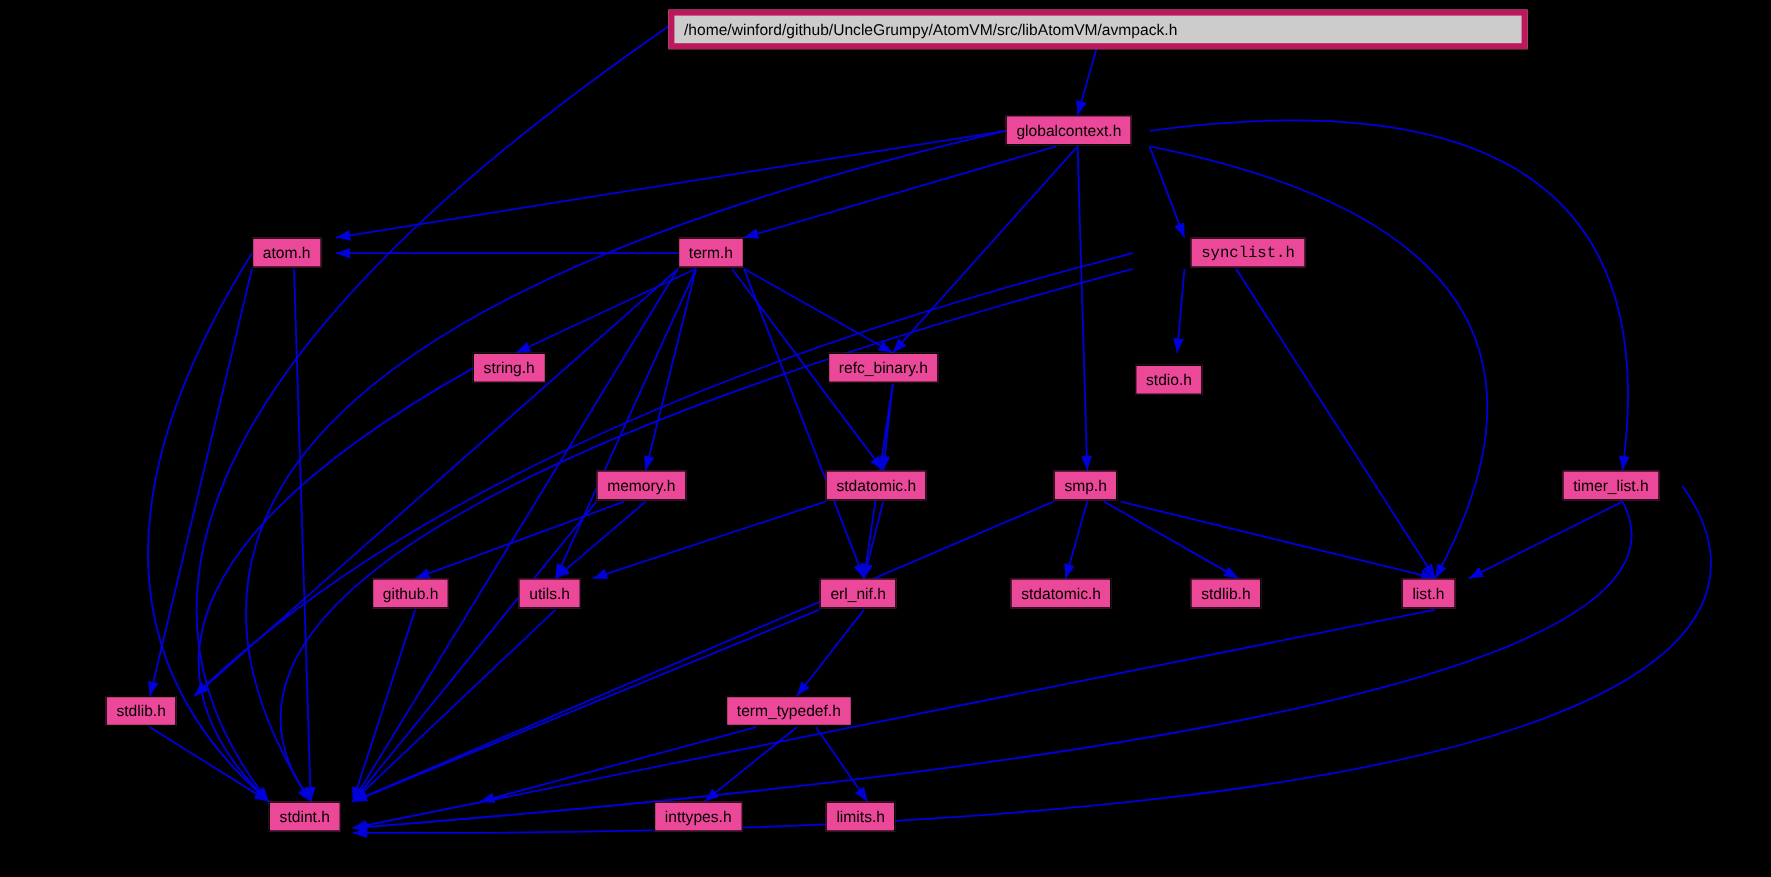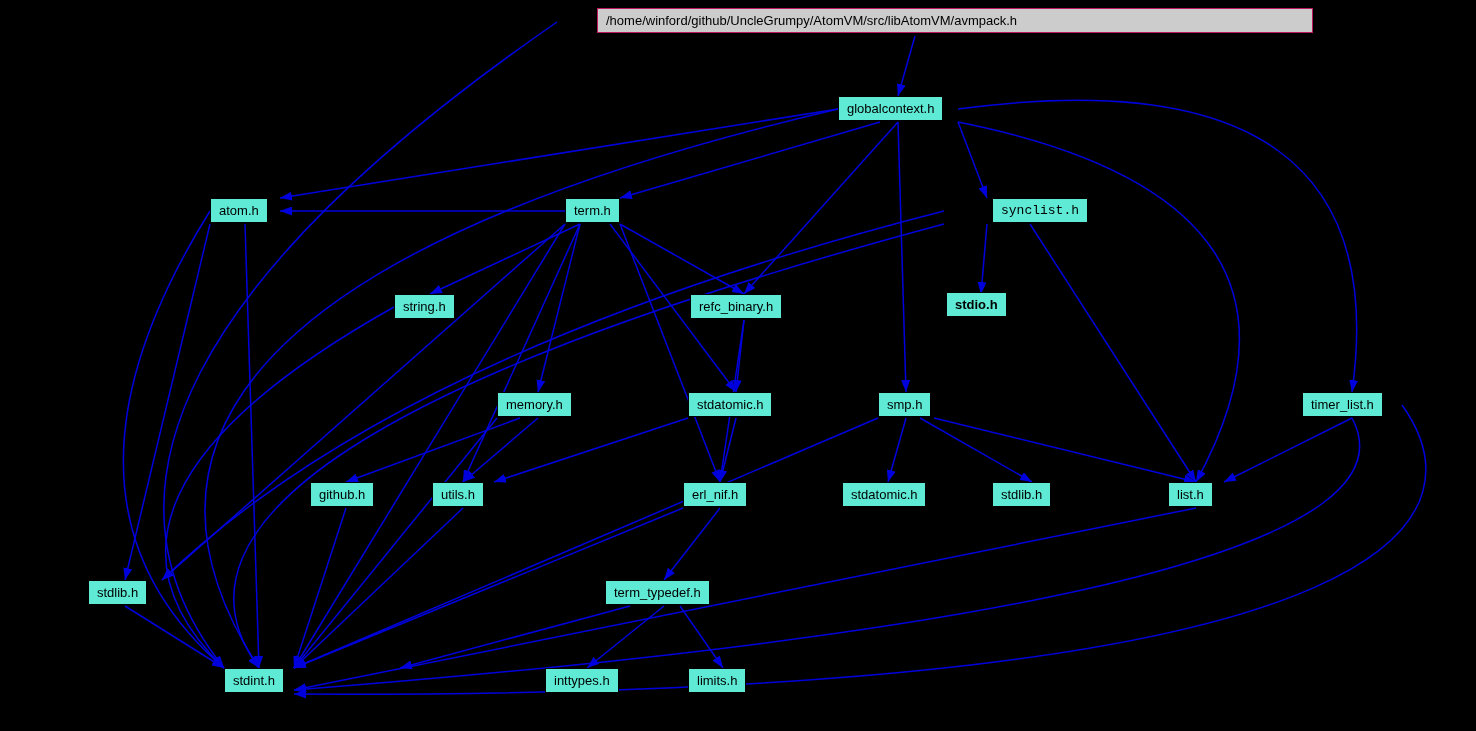--- a/index.html
+++ b/index.html
@@ -19,32 +19,31 @@
     }
     svg.arrows {
       position: absolute;
       top: 0; left: 0;
       width: 1476px;
       height: 731px;
       pointer-events: none;
     }
     .node {
       position: absolute;
-      background: #5eead4;
+      background: #ec4899;
       border: 1px solid #000;
       padding: 4px 8px;
       font-size: 13px;
       color: #000;
       white-space: nowrap;
       cursor: default;
     }
     .node.root {
       background: #ccc;
-      border: 1px solid #be185d;
-      margin-left: 40px;
+      border: 5px solid #be185d;
     }
   </style>
 </head>
 <body>
 
 <div class="graph-container">
   <svg class="arrows">
     <defs>
       <marker id="arrowhead" markerWidth="8" markerHeight="6" refX="8" refY="3" orient="auto">
         <polygon points="0 0, 8 3, 0 6" fill="#0000dd"></polygon>
@@ -159,21 +158,21 @@
   <div class="node" style="left:210px; top:198px;">atom.h</div>
 
   <div class="node" style="left:565px; top:198px;">term.h</div>
 
   <div class="node" style="left:992px; top:198px;font-family:Liberation Mono, monospace;">synclist.h</div>
 
   <div class="node" style="left:394px; top:294px;">string.h</div>
 
   <div class="node" style="left:690px; top:294px;">refc_binary.h</div>
 
-  <div class="node" style="left:946px; top:292px;font-weight:bold;">stdio.h</div>
+  <div class="node" style="left:946px; top:304px;">stdio.h</div>
 
   <div class="node" style="left:497px; top:392px;">memory.h</div>
 
   <div class="node" style="left:688px; top:392px;">stdatomic.h</div>
 
   <div class="node" style="left:878px; top:392px;">smp.h</div>
 
   <div class="node" style="left:1302px; top:392px;">timer_list.h</div>
 
   <div class="node" style="left:310px; top:482px;">github.h</div>

